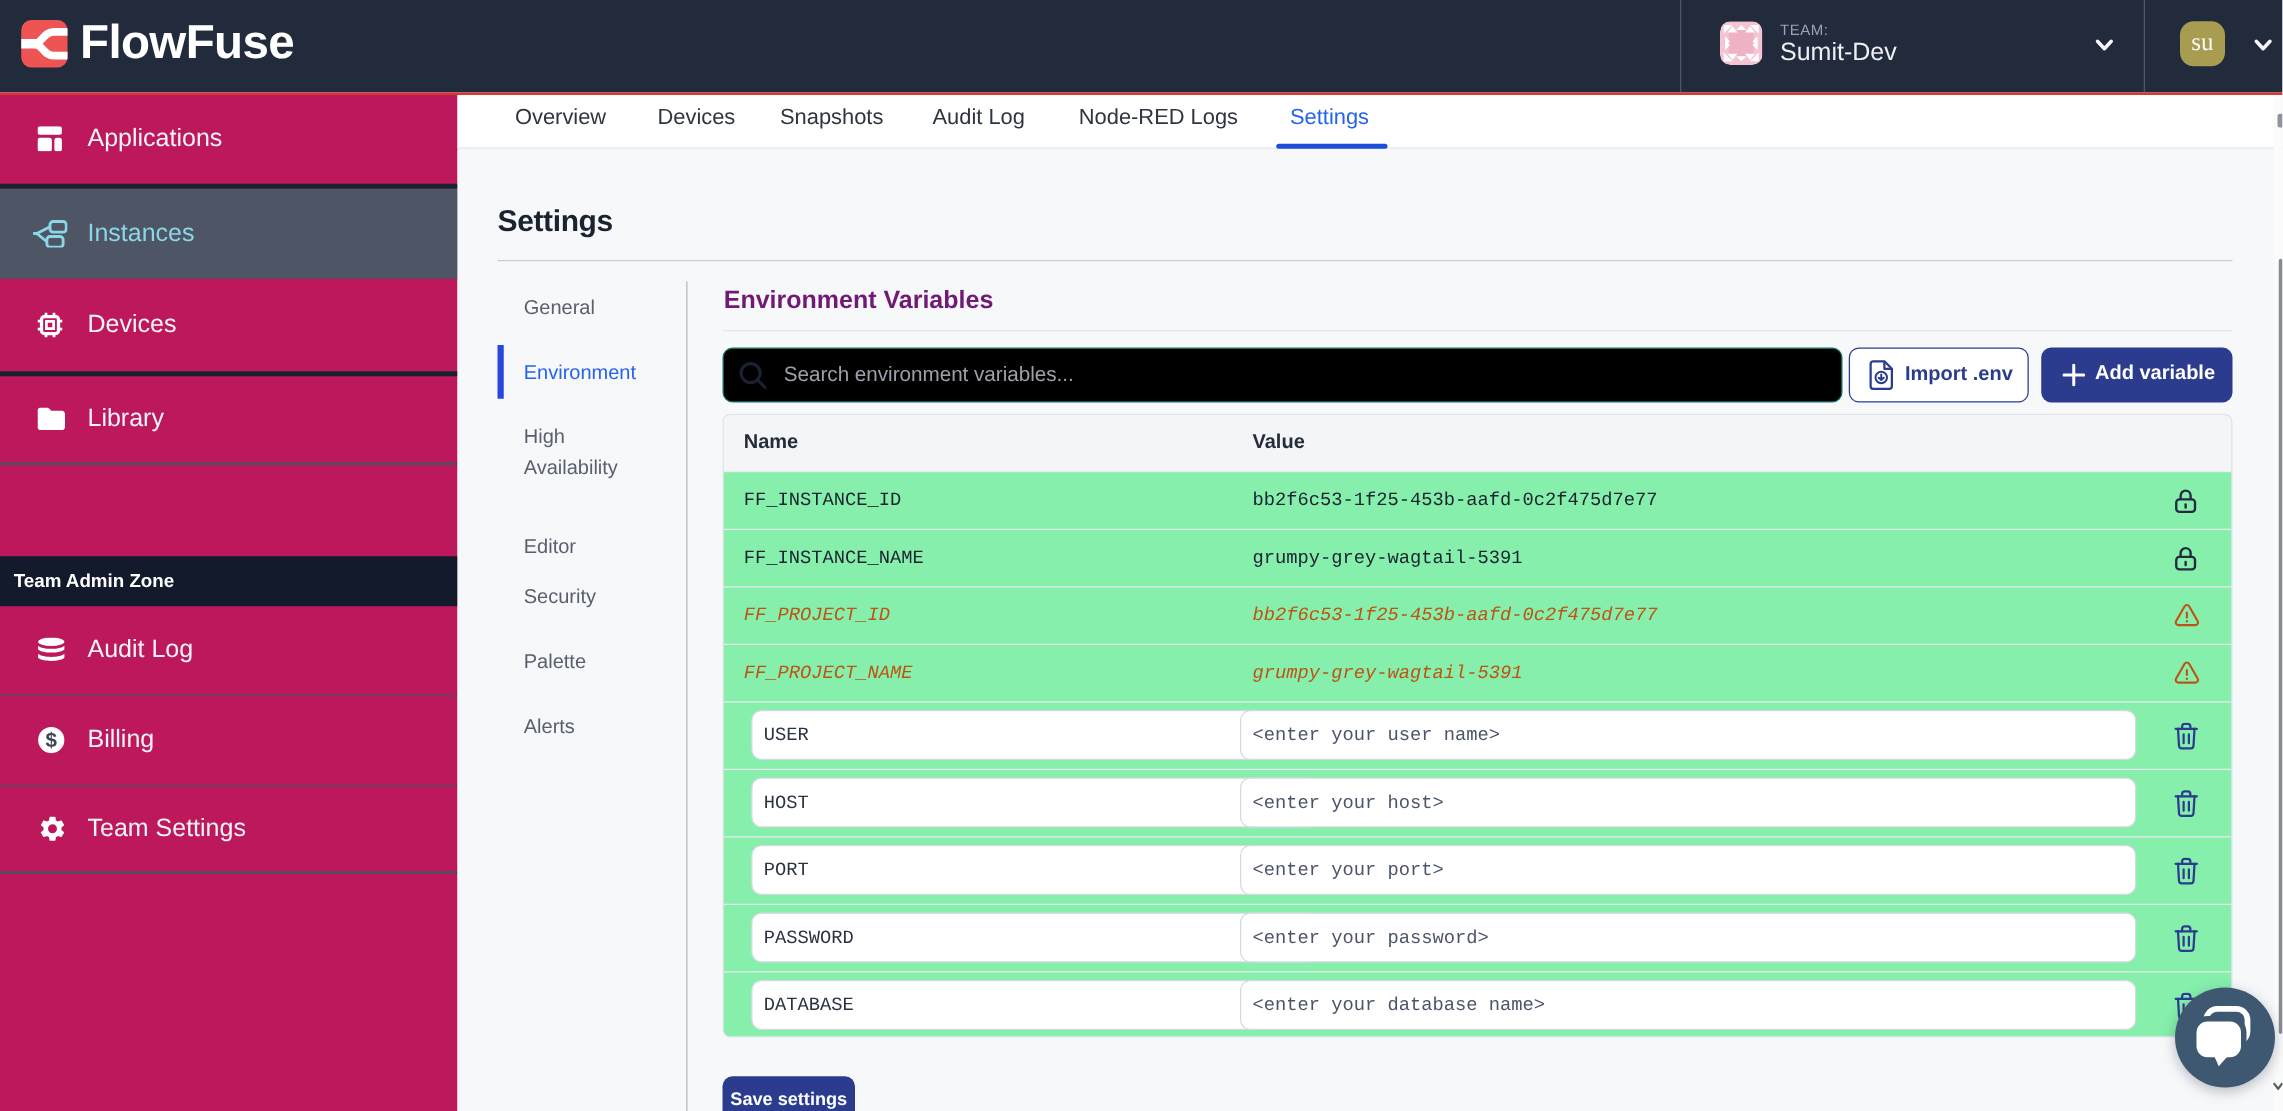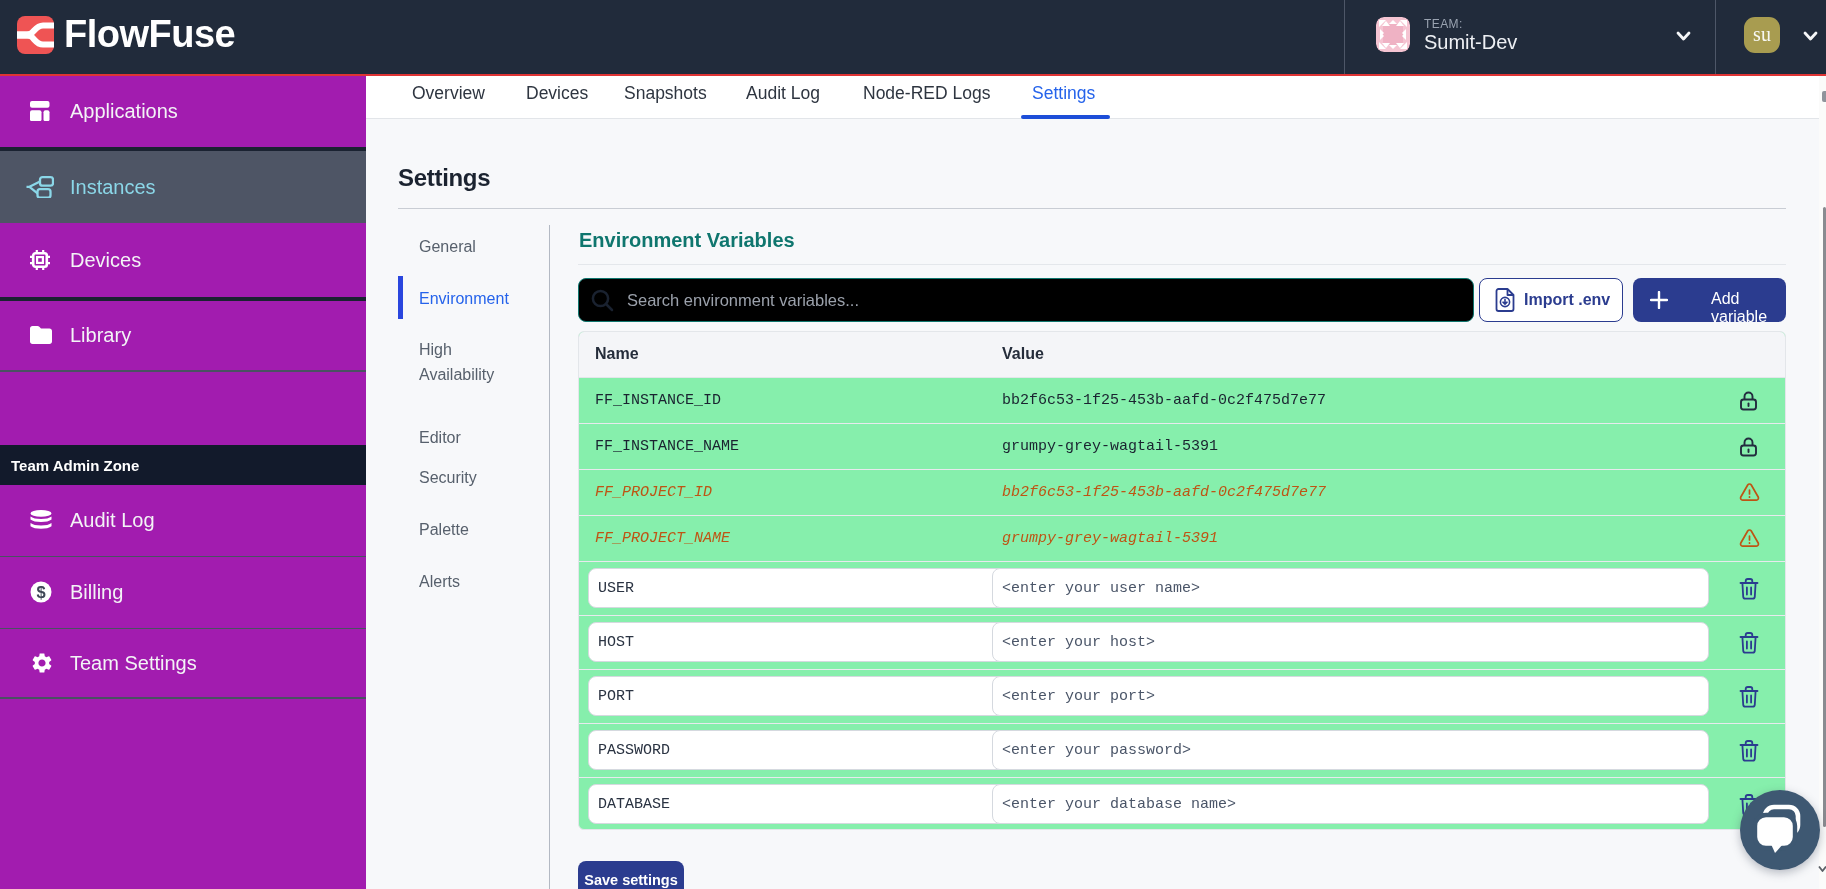--- a/index.html
+++ b/index.html
@@ -13,21 +13,21 @@
 #redline { position:absolute; left:0; top:74px; width:1826px; height:2px; background:#DF3434; }
 #logo-sq { position:absolute; left:17px; top:16px; width:37px; height:38px; background:#EF5454; border-radius:8px; }
 #logo-txt { position:absolute; left:64px; top:13px; font-size:38px; font-weight:700; color:#FFFFFF; letter-spacing:-0.5px; }
 .nav-divider { position:absolute; top:0; width:1px; height:74px; background:#4E5768; }
 #team-avatar { position:absolute; left:1376px; top:17px; width:34px; height:35px; border-radius:8px; overflow:hidden; }
 #team-label { position:absolute; left:1424px; top:17px; font-size:12px; color:#9AA3B1; letter-spacing:0.4px; }
 #team-name { position:absolute; left:1424px; top:31px; font-size:20px; color:#EEF0F4; }
 #su-avatar { position:absolute; left:1744px; top:17px; width:36px; height:36px; border-radius:11px; background:#A89C50; color:#F7F8F4; font-family:"Liberation Serif", serif; font-size:20px; text-align:center; line-height:34px; }
 
 
-#sidebar { position:absolute; left:0; top:76px; width:366px; height:813px; background:#a21caf;text-decoration:underline; }
+#sidebar { position:absolute; left:0; top:76px; width:366px; height:813px; background:#be185d;text-decoration:underline; }
 .side-item { position:absolute; left:0; width:366px; }
 .side-item .lbl { position:absolute; left:70px; top:50%; transform:translateY(-50%); font-size:20px; color:#F3F4F6; }
 .side-item svg { position:absolute; left:30px; top:50%; transform:translateY(-50%); }
 .sel { background:#4E5565; }
 .sel .lbl { color:#8BD7E8; }
 .ddiv { position:absolute; left:0; width:366px; background:#1A2231; }
 .ldiv { position:absolute; left:0; width:366px; height:1.5px; background:#4A5161; }
 #admin-bar { position:absolute; left:0; top:369px; width:366px; height:39.5px; background:#121A2B;padding-left:44px; }
 #admin-bar span { position:absolute; left:11px; top:50%; transform:translateY(-50%); font-size:15px; font-weight:700; color:#FFFFFF; }
 
@@ -38,42 +38,42 @@
 #tab-underline { position:absolute; left:655px; top:39px; width:89px; height:3.5px; background:#1D4ED8; border-radius:2px; }
 
 #page { position:absolute; left:366px; top:119.5px; width:1453px; height:770px; background:#F7F8FA; }
 #h1 { position:absolute; left:32px; top:44px; font-size:24px; font-weight:600; color:#1B2330; letter-spacing:-0.3px; }
 #hr1 { position:absolute; left:32px; top:88.5px; width:1388px; height:1px; background:#C9CDD4; }
 #vdiv { position:absolute; left:183px; top:105px; width:1px; height:665px; background:#B3B9C3; }
 .snav { position:absolute; left:53px; width:120px; font-size:16px; color:#57606C; line-height:25px; }
 .snav.active { color:#2563EB; }
 #bluebar { position:absolute; left:32px; top:156.5px; width:5px; height:43px; background:#2A46DE; }
 
-#h2 { position:absolute; left:213px; top:109px; font-size:20px; font-weight:700; color:#0f766e; }
+#h2 { position:absolute; left:213px; top:109px; font-size:20px; font-weight:700; color:#701a75; }
 #hr2 { position:absolute; left:212px; top:144.5px; width:1208px; height:1px; background:#E4E7EB; }
 
 #searchbox { position:absolute; left:212px; top:158.5px; width:896px; height:44px; background:#000000; border:1px solid #0f766e; border-radius:8px; }
 #search-ph { position:absolute; left:48px; top:12px; font-size:16.5px; color:#9BA1AB; }
 #btn-import { position:absolute; left:1113px; top:158.5px; width:144px; height:44px; background:#fff; border:1.5px solid #2B3C8F; border-radius:8px; }
 #btn-import span { position:absolute; left:44px; top:12px; font-size:16px; font-weight:700; color:#2B3C8F; }
 #btn-add { position:absolute; left:1267px; top:158.5px; width:153px; height:44px; background:#2B3C8F; border-radius:8px; }
-#btn-add span { position:absolute; left:43px; top:12px; font-size:16px; font-weight:400; color:#FFFFFF;margin-left:35px; }
+#btn-add span { position:absolute; left:43px; top:12px; font-size:16px; font-weight:700; color:#FFFFFF; }
 
 #envtable { position:absolute; left:212px; top:211.5px; width:1208px; height:499px; background:#86efac; border:1px solid #E3E6EA; border-radius:6px; }
 #thead { position:absolute; left:0; top:0; width:1206px; height:46px; background:#F4F5F8; border-bottom:1px solid #E3E6EA; border-radius:5px 5px 0 0; }
 .th { position:absolute; top:13px; font-size:16px; font-weight:700; color:#252D3B; }
 .trow { position:absolute; left:0; width:1206px; height:46px; border-bottom:1px solid #E8EAEE; }
 .mono { font-family:"Liberation Mono", monospace; font-size:15px; color:#1A2330; }
 .mono-name { position:absolute; left:16px; top:14px; }
 .mono-val { position:absolute; left:423px; top:14px; }
 .warn { color:#BE5414; font-style:italic; }
 .rowicon { position:absolute; left:1160px; top:13px; }
 .irow { position:absolute; left:0; width:1206px; border-bottom:1px solid #E8EAEE; }
 .inp { position:absolute; top:6px; height:40px; background:#fff; border:1px solid #D5D9DF; border-radius:8px; }
-.inp-name { left:9px; width:453px; }
+.inp-name { left:22px; width:453px; }
 .inp-val { left:413px; width:717px; }
 .inp span { position:absolute; left:9px; top:11px; font-family:"Liberation Mono", monospace; font-size:15px; }
 .nametxt { color:#2A3342; }
 .phtxt { color:#4A5568; }
 
 #btn-save { position:absolute; left:212px; top:741.5px; width:106px; height:40px; background:#2B3C8F; border-radius:8px; color:#fff; font-size:14.5px; font-weight:700; text-align:center; line-height:38px; }
 
 
 #sb-track { position:absolute; left:1819px; top:76px; width:7px; height:813px; background:#FBFBFA; }
 #sb-thumb { position:absolute; left:1822.5px; top:207px; width:3.5px; height:620px; background:#898B90; border-radius:2px; }

